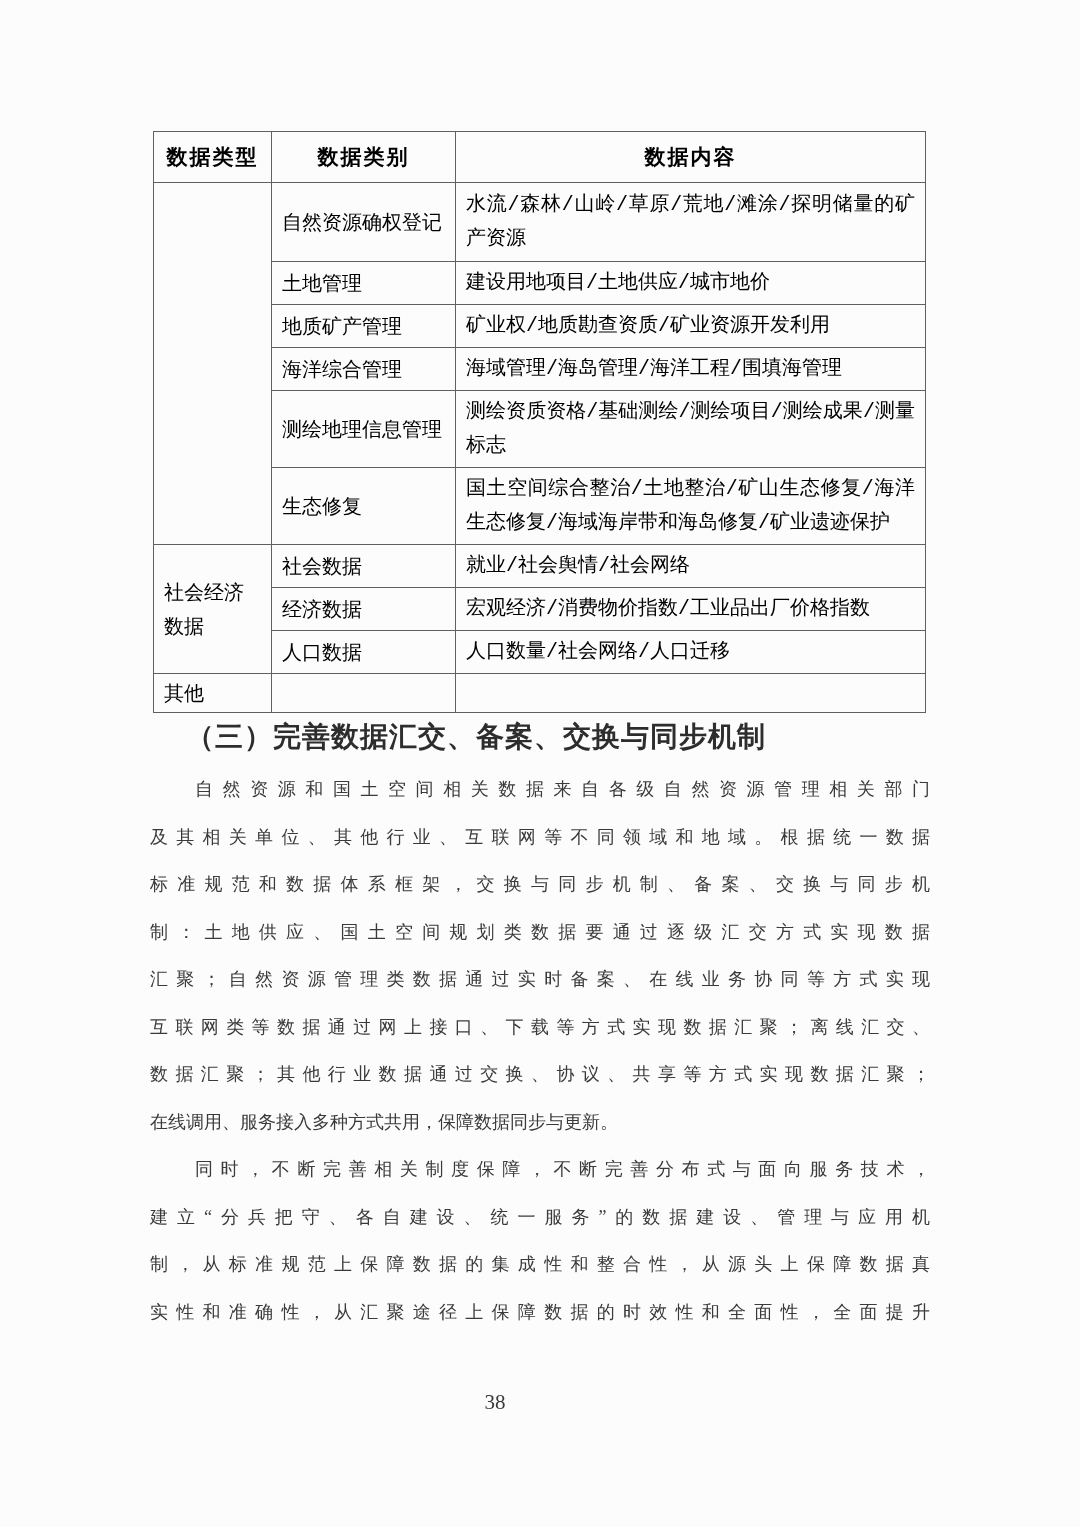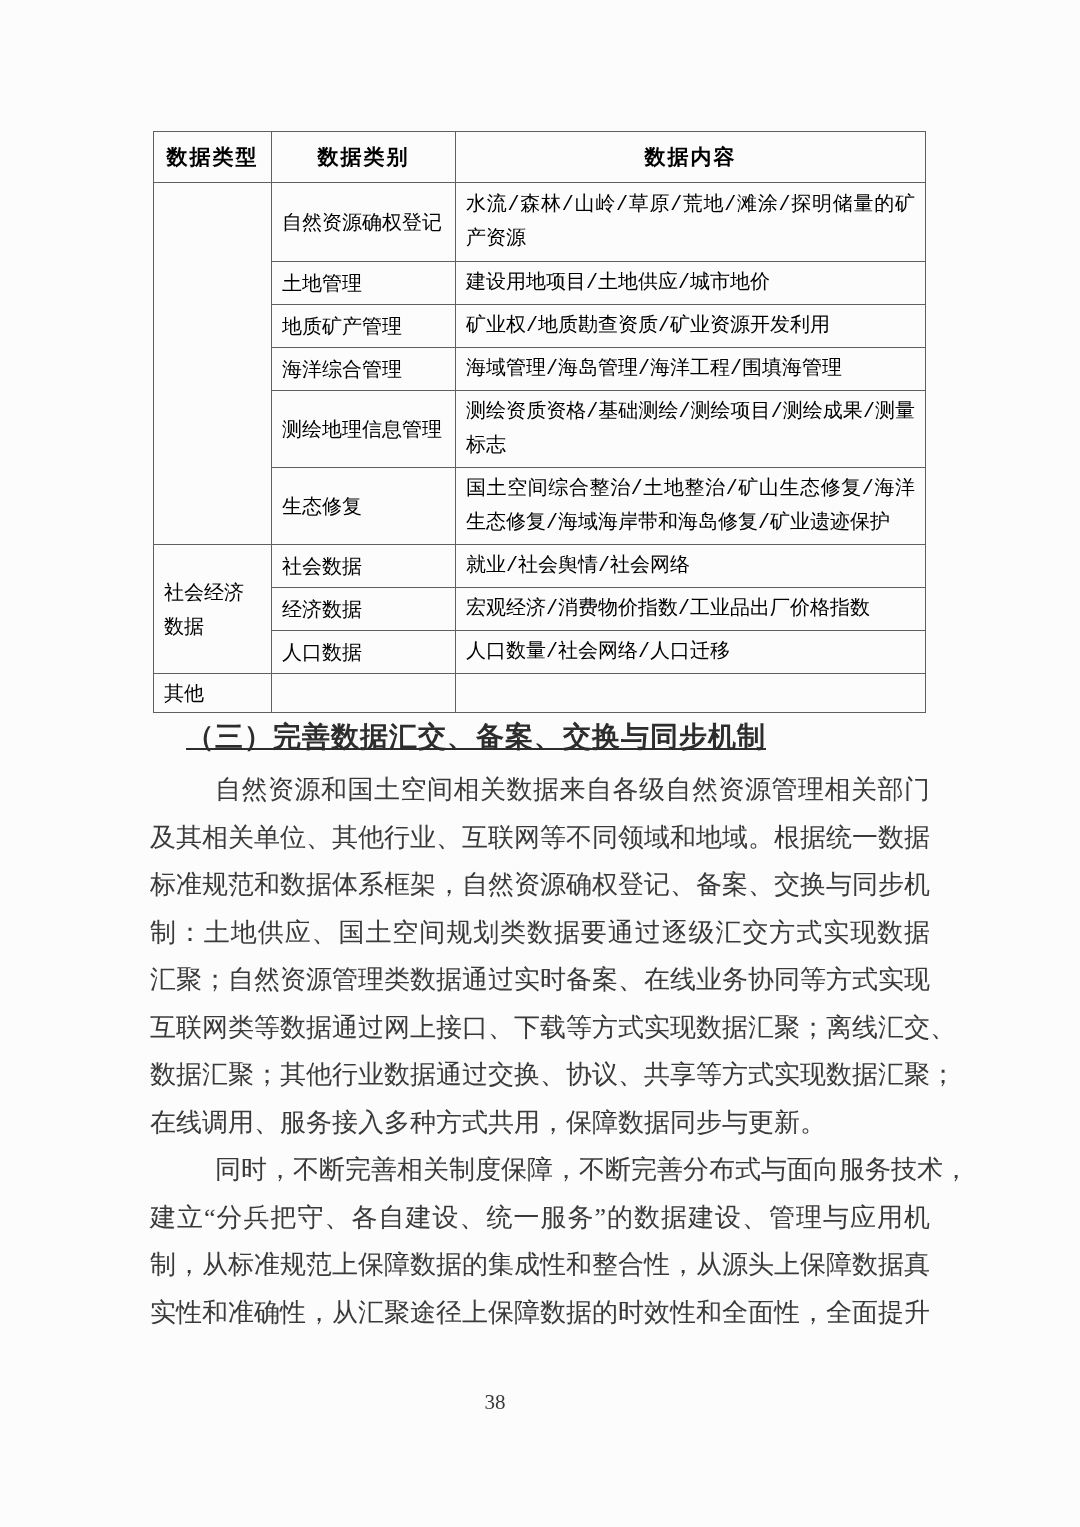--- a/index.html
+++ b/index.html
@@ -52,29 +52,28 @@
   
   .section-heading{
     position:absolute;
     left:186px;top:718px;
     width:760px;
     font-family:"Liberation Sans","DejaVu Sans",sans-serif;
     font-weight:bold;
     font-size:28px;
     letter-spacing:1px;
     color:#2d2d2d;
-    text-decoration:underline;
   }
 
   
   .body-text{
     position:absolute;
     left:150px;top:766px;
     width:780px;
-    font-size:26px;
+    font-size:18px;
     color:#3a3a3a;
   }
   .bl{
     height:47.5px;
     line-height:47.5px;
     white-space:nowrap;
     text-align:justify;
     text-align-last:justify;
     text-justify:inter-character;
   }
@@ -154,21 +153,21 @@
         <td class="cont"></td>
       </tr>
     </tbody>
   </table>
 
   <div class="section-heading">（三）完善数据汇交、备案、交换与同步机制</div>
 
   <div class="body-text">
     <div class="bl indent">自然资源和国土空间相关数据来自各级自然资源管理相关部门</div>
     <div class="bl">及其相关单位、其他行业、互联网等不同领域和地域。根据统一数据</div>
-    <div class="bl">标准规范和数据体系框架，自然资源确权登记、备案、交换与同步机</div>
+    <div class="bl">标准规范和数据体系框架，交换与同步机制、备案、交换与同步机</div>
     <div class="bl">制：土地供应、国土空间规划类数据要通过逐级汇交方式实现数据</div>
     <div class="bl">汇聚；自然资源管理类数据通过实时备案、在线业务协同等方式实现</div>
     <div class="bl">互联网类等数据通过网上接口、下载等方式实现数据汇聚；离线汇交、</div>
     <div class="bl">数据汇聚；其他行业数据通过交换、协议、共享等方式实现数据汇聚；</div>
     <div class="bl last">在线调用、服务接入多种方式共用，保障数据同步与更新。</div>
     <div class="bl indent">同时，不断完善相关制度保障，不断完善分布式与面向服务技术，</div>
     <div class="bl">建立“分兵把守、各自建设、统一服务”的数据建设、管理与应用机</div>
     <div class="bl">制，从标准规范上保障数据的集成性和整合性，从源头上保障数据真</div>
     <div class="bl">实性和准确性，从汇聚途径上保障数据的时效性和全面性，全面提升</div>
   </div>

